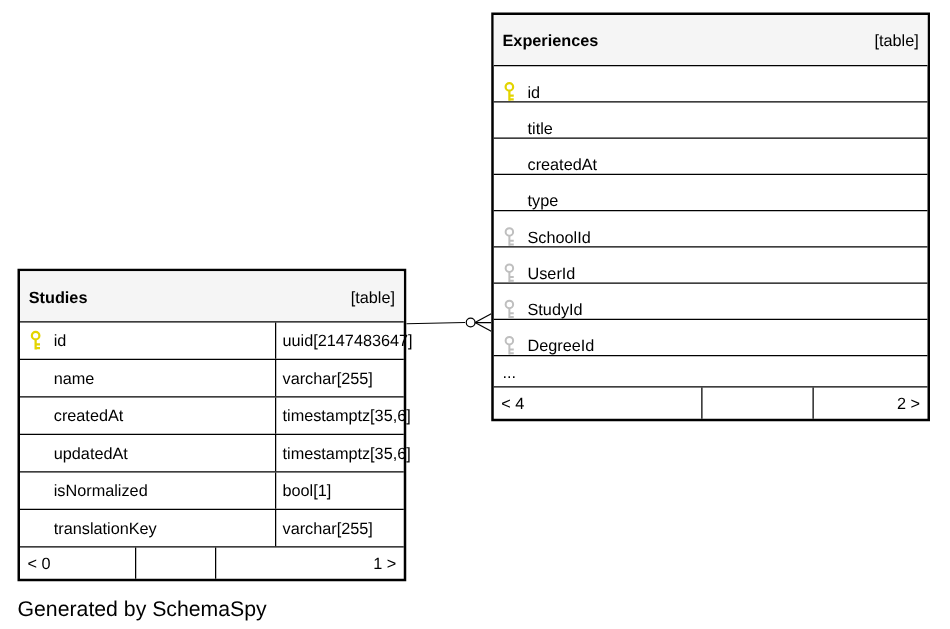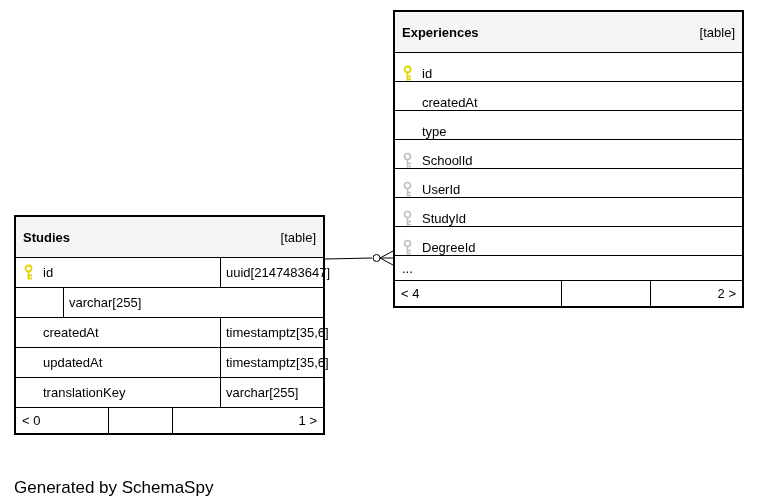--- a/index.html
+++ b/index.html
@@ -66,20 +66,24 @@
             <line x1="5.5" y1="7.5" x2="5.5" y2="15.5"></line>
             <line x1="5.5" y1="11.5" x2="9" y2="11.5"></line>
             <line x1="5.5" y1="14.5" x2="9" y2="14.5"></line>
           </g>
         </svg>
       </span>
     <span class="col-name">id</span>
   </div>
   <div class="row">
     <span class="keyslot"></span>
+    <span class="col-name">title</span>
+  </div>
+  <div class="row">
+    <span class="keyslot"></span>
     <span class="col-name">createdAt</span>
   </div>
   <div class="row">
     <span class="keyslot"></span>
     <span class="col-name">type</span>
   </div>
   <div class="row">
     <span class="keyslot">
         <svg width="11" height="17" viewBox="0 0 11 17">
           <g class="fk-stroke" fill="none" stroke-width="1.6">
@@ -156,40 +160,53 @@
             </g>
           </svg>
         </span>
       <span class="col-name">id</span>
     </div>
     <div class="type-cell">
         <span class="col-type">uuid[2147483647]</span>
       </div>
   </div>
   <div class="row">
+    <div class="name-cell">
+      <span class="keyslot"></span>
+      <span class="col-name">name</span>
+    </div>
     <div class="type-cell">
         <span class="col-type">varchar[255]</span>
       </div>
   </div>
   <div class="row">
     <div class="name-cell">
       <span class="keyslot"></span>
       <span class="col-name">createdAt</span>
     </div>
     <div class="type-cell">
         <span class="col-type">timestamptz[35,6]</span>
       </div>
   </div>
   <div class="row">
     <div class="name-cell">
       <span class="keyslot"></span>
       <span class="col-name">updatedAt</span>
     </div>
     <div class="type-cell">
         <span class="col-type">timestamptz[35,6]</span>
+      </div>
+  </div>
+  <div class="row">
+    <div class="name-cell">
+      <span class="keyslot"></span>
+      <span class="col-name">isNormalized</span>
+    </div>
+    <div class="type-cell">
+        <span class="col-type">bool[1]</span>
       </div>
   </div>
   <div class="row">
     <div class="name-cell">
       <span class="keyslot"></span>
       <span class="col-name">translationKey</span>
     </div>
     <div class="type-cell">
         <span class="col-type">varchar[255]</span>
       </div>

